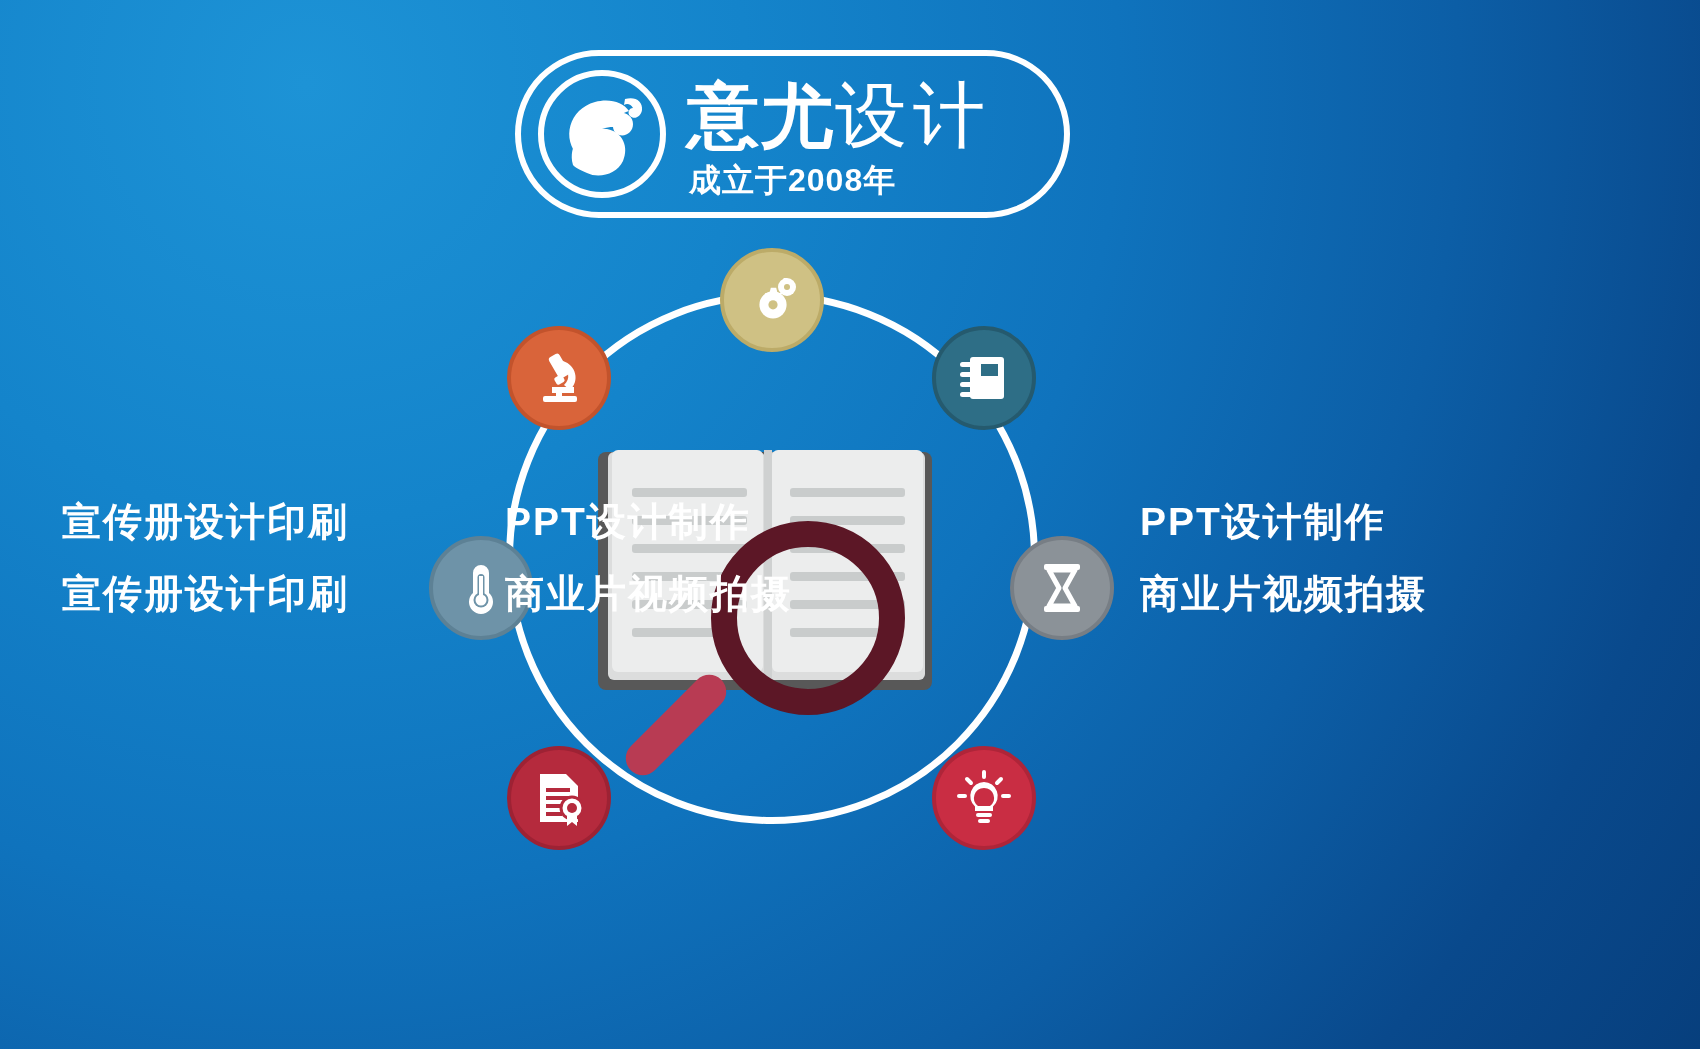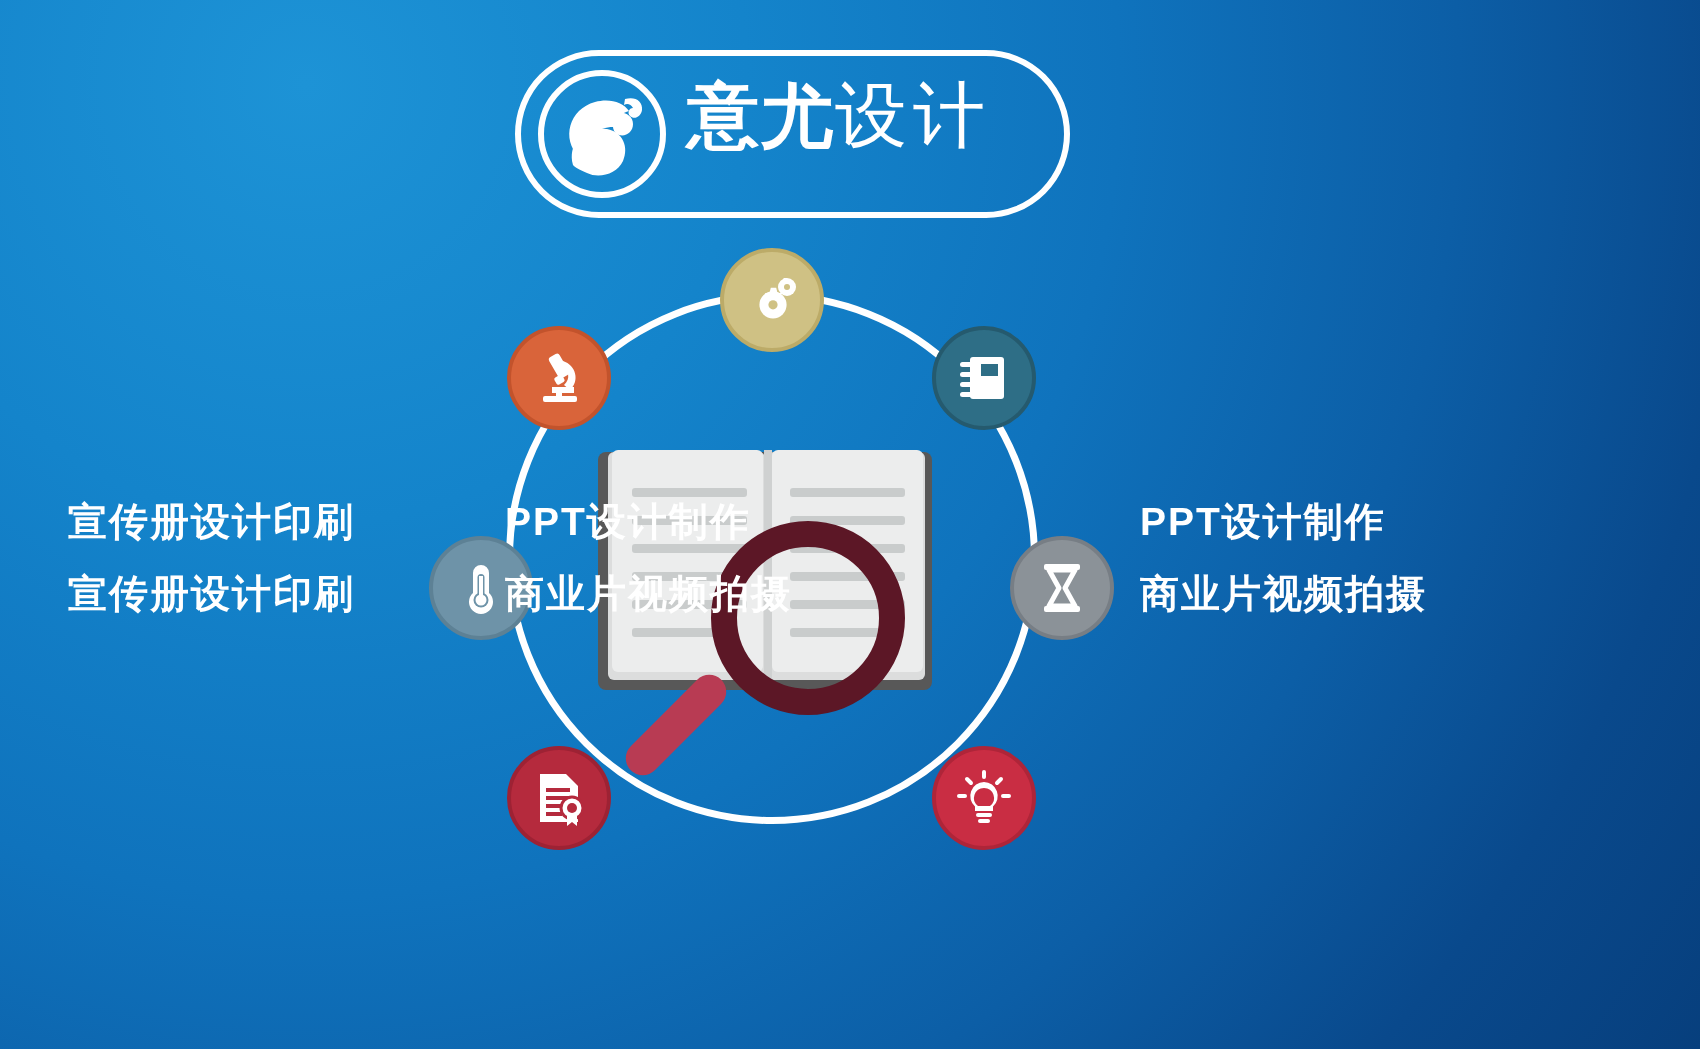--- a/index.html
+++ b/index.html
@@ -40,21 +40,21 @@
   .b-hourglass  {left:548px;top:288px; background:#8b9298;border:4px solid #777e85;}
   .b-certificate{left:45px; top:498px; background:#b52a3d;border:4px solid #9d2234;}
   .b-lightbulb  {left:470px;top:498px; background:#c92d43;border:4px solid #ae2539;}
 
   
   #center-art{position:absolute;left:590px;top:450px;width:370px;height:330px;}
 
   
   .txtcol{position:absolute;color:#ffffff;font-weight:bold;
           font-size:39px;line-height:72px;letter-spacing:2px;white-space:nowrap;}
-  #col-left  {left:68px;  top:486px;}
+  #col-left  {left:62px;  top:486px;}
   #col-mid   {left:505px; top:486px;}
   #col-right {left:1140px;top:486px;}
   .txtline{display:block;}
 </style>
 </head>
 <body>
 
 <div id="stage">
 
   <div id="logo">
@@ -70,20 +70,21 @@
         <path d="M88 30 C98 27 106 32 105 41 C104 48 97 51 93 47 C90 44 92 39 96 39
                  C94 35 90 34 87 36 Z" fill="#ffffff"></path>
         <path d="M78 44 C88 42 96 47 96 55 C96 63 89 68 82 66 C76 64 74 56 78 50 Z" fill="#ffffff"></path>
       </svg>
     </div>
 
     <div class="logo-text">
       <div class="logo-cn">
         <span class="bold">意尤</span><span class="thin">设计</span>
       </div>
+      <div class="logo-sub">成立于2008年</div>
     </div>
   </div>
 
   <div id="ring">
     <div class="ring-circle"></div>
 
     <div class="badge b-gears">
       <span>
         <svg width="58" height="58" viewBox="0 0 58 58">
           <g fill="#ffffff">

